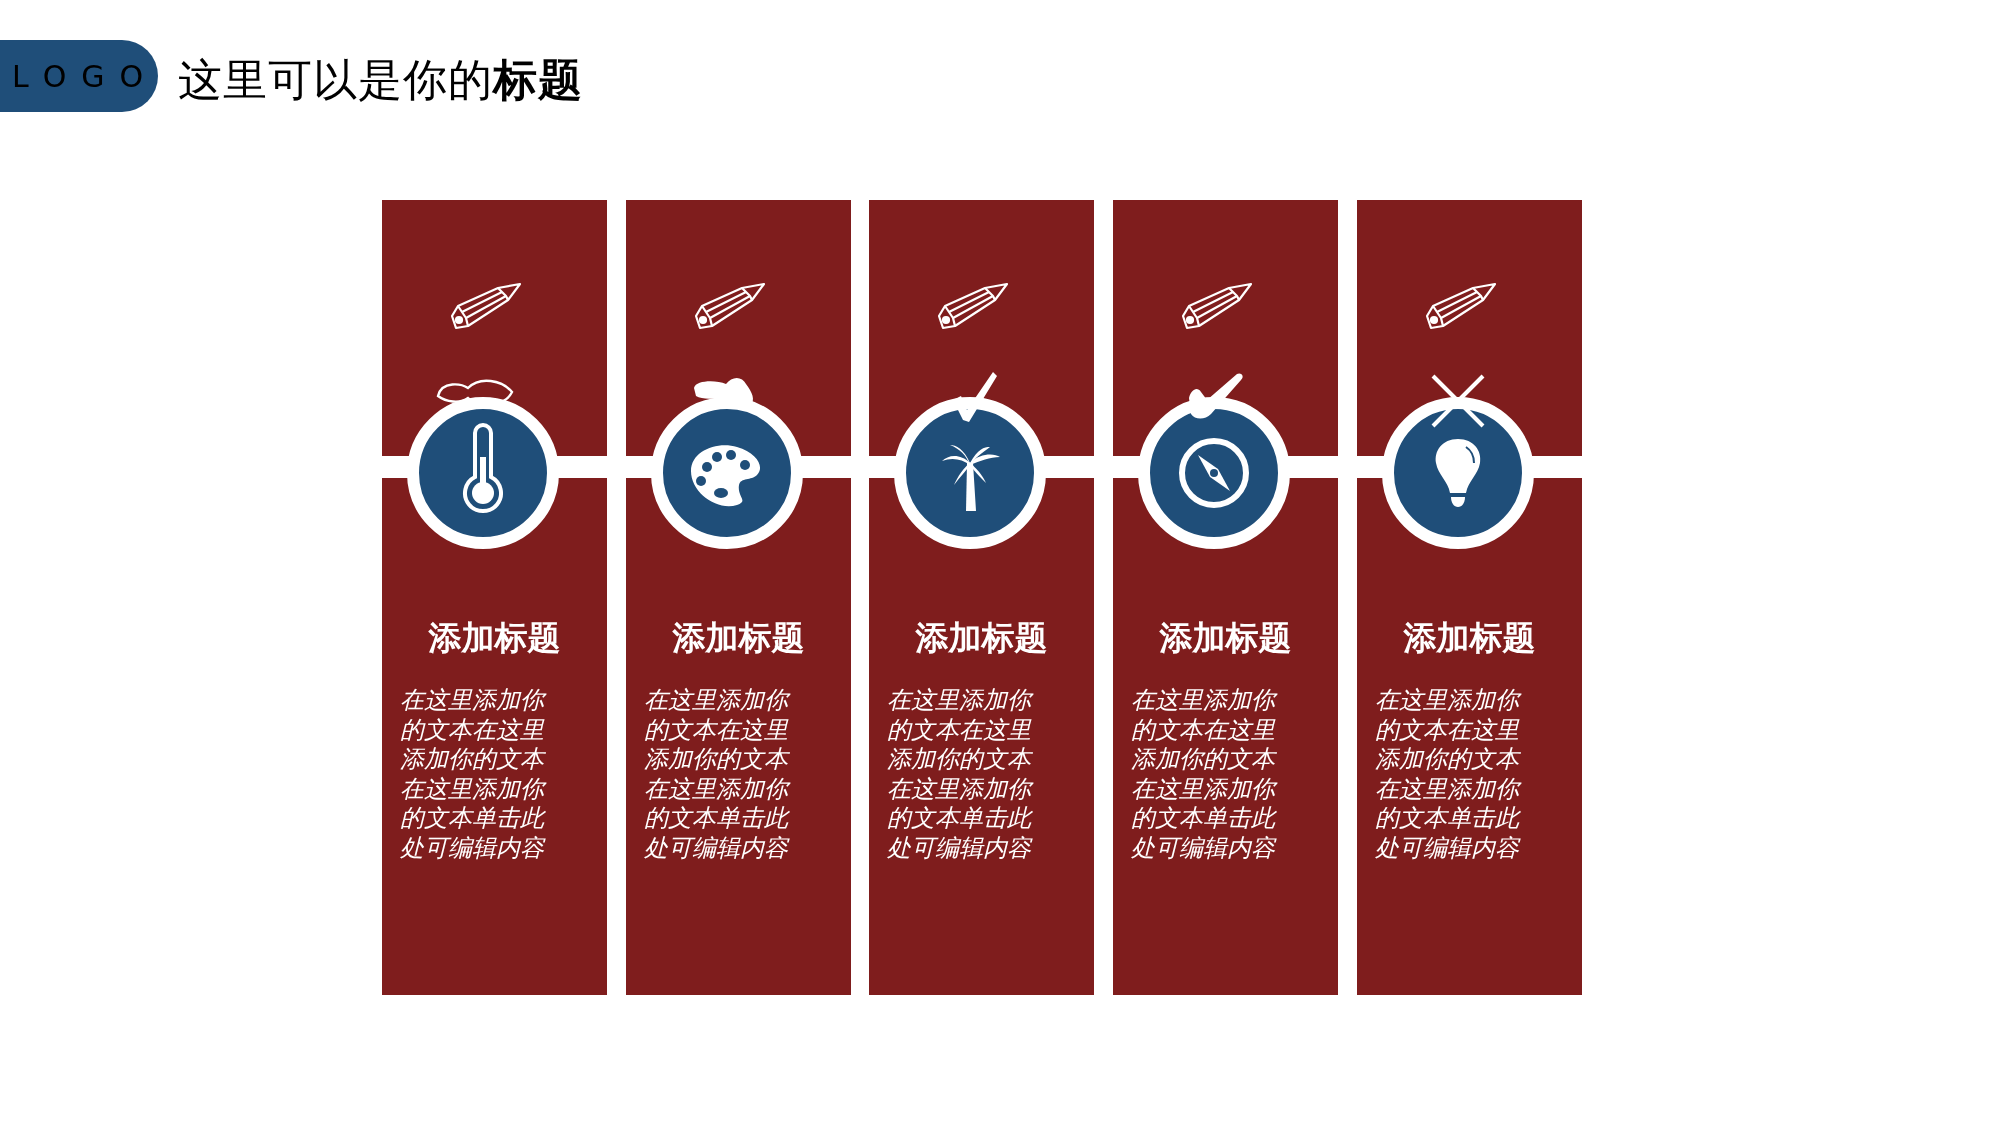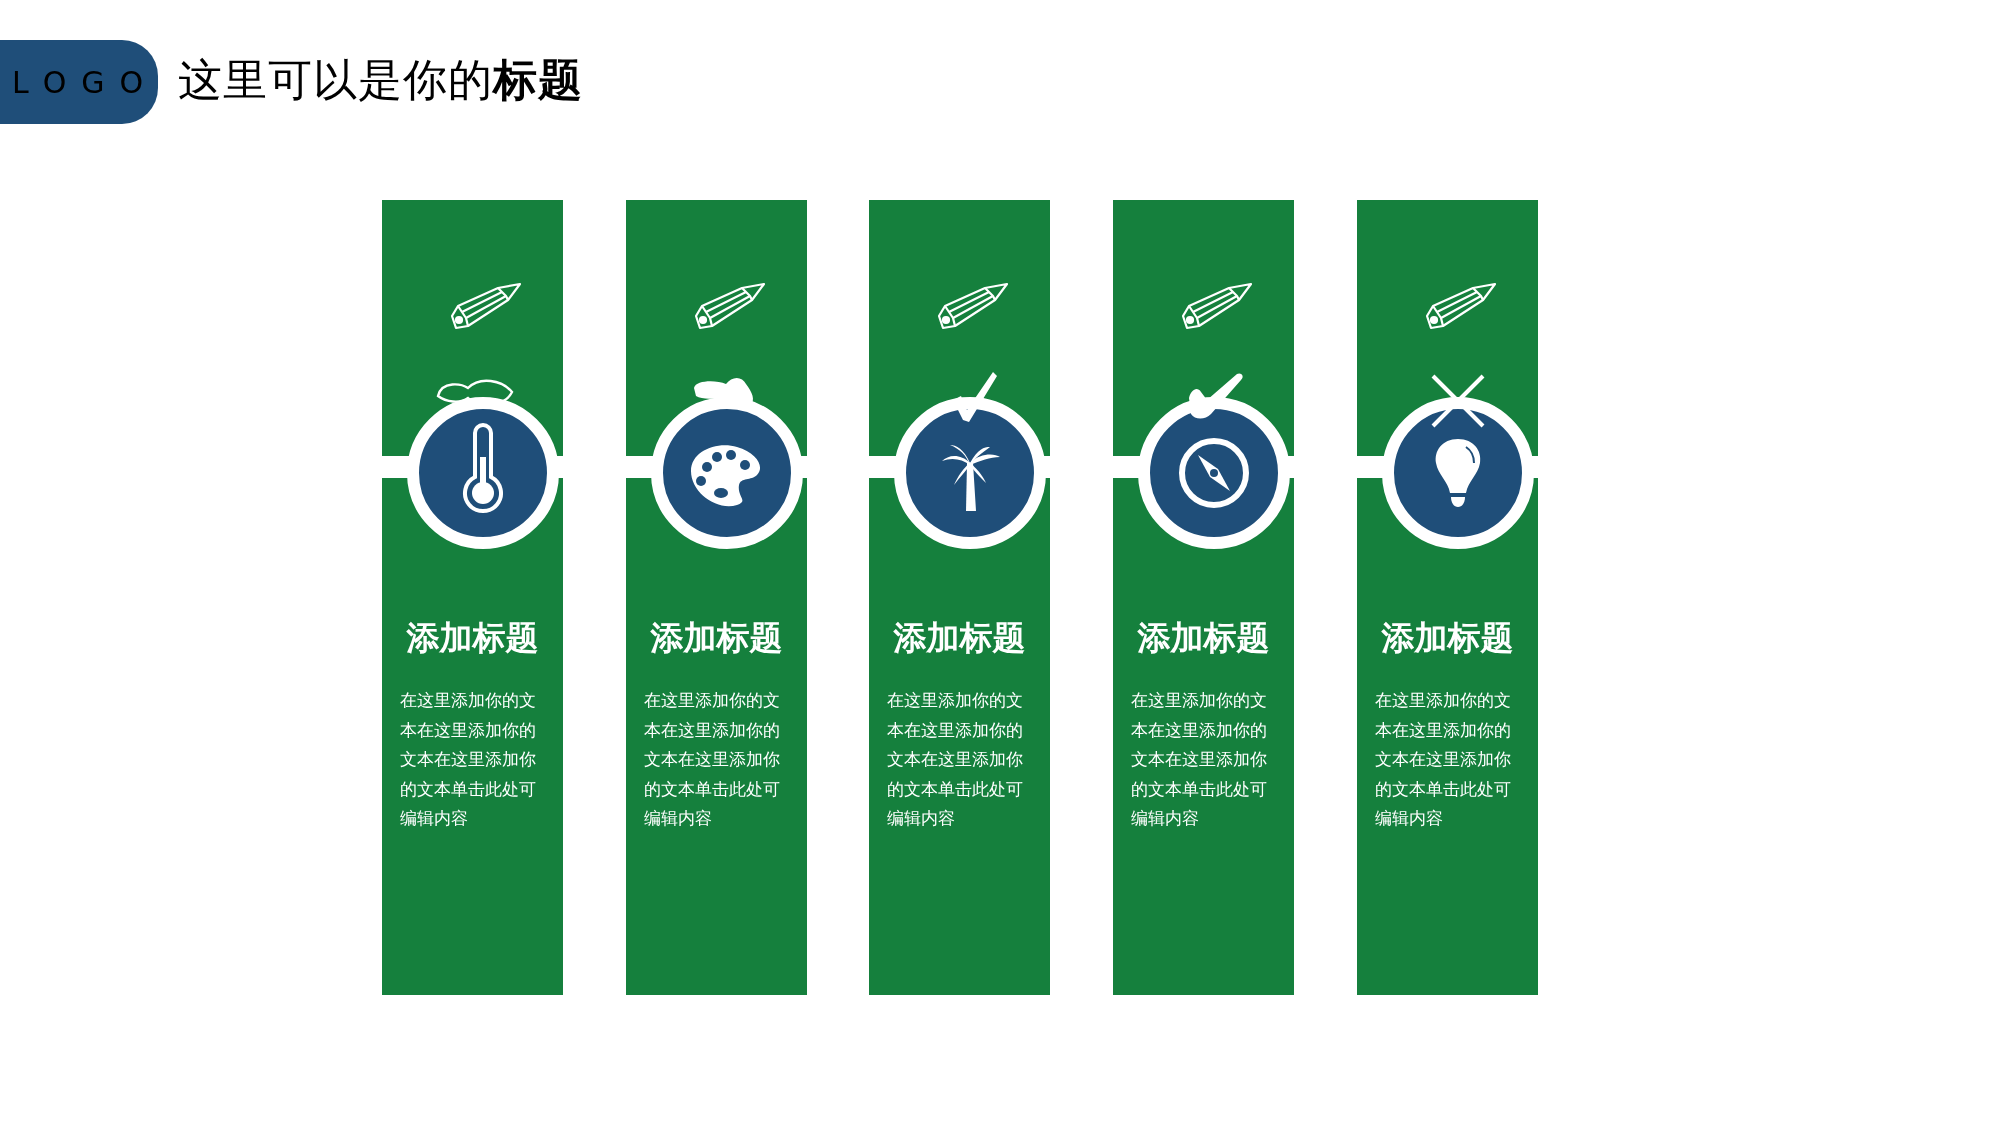--- a/index.html
+++ b/index.html
@@ -1,50 +1,50 @@
 <!DOCTYPE html>
 <html><head>
 <meta charset="utf-8">
 <style>
   html, body { margin: 0; padding: 0; }
   body {
     width: 2000px; height: 1125px; background: #ffffff; position: relative; overflow: hidden;
     font-family: "DejaVu Sans", "Liberation Sans", sans-serif;
   }
   .logo-pill {
-    position: absolute; left: 0; top: 40px; width: 158px; height: 84px;
+    position: absolute; left: 0; top: 40px; width: 158px; height: 72px;
     background: #1F4E79; border-radius: 0 36px 36px 0;
     display: flex; align-items: center;
   }
   .logo-text {
     margin-left: 12px; color: #000; font-size: 30px; letter-spacing: 15px;
     font-family: "DejaVu Sans", sans-serif;
   }
   .page-title {
     position: absolute; left: 178px; top: 48px; font-size: 44px; color: #000;
     line-height: 64px; white-space: nowrap; letter-spacing: 1px;
   }
   .page-title b { font-weight: bold; }
   .col {
-    position: absolute; top: 200px; width: 181px; height: 795px; background: #15803d;
+    position: absolute; top: 200px; width: 225px; height: 795px; background: #7f1d1d;
   }
   .ring {
     position: absolute; left: 25px; top: 197px; width: 152px; height: 152px; box-sizing: border-box;
     border: 12px solid #ffffff; border-radius: 50%; background: #1F4E79;
   }
   .pencil { position: absolute; left: 66px; top: 82px; width: 74px; height: 52px; }
   .deco { position: absolute; left: 40px; top: 170px; width: 122px; height: 60px; }
   .center-icon { position: absolute; left: 51px; top: 223px; width: 100px; height: 100px; }
   .heading {
     position: absolute; left: 0; right: 0; top: 416px; text-align: center; color: #fff;
     font-size: 33px; font-weight: bold; line-height: 44px; letter-spacing: 0px;
   }
   .body-text {
     position: absolute; left: 18px; width: 150px; top: 486px; color: #fff;
-    font-size: 17px; line-height: 29.5px; word-break: break-all;
+    font-size: 24px; line-height: 29.5px; word-break: break-all; font-style: italic;
   }
 </style>
 </head>
 <body>
 
 <div class="logo-pill">
   <span class="logo-text">LOGO</span>
 </div>
 <div class="page-title"><span>这里可以是你的</span><b>标题</b></div>
 

